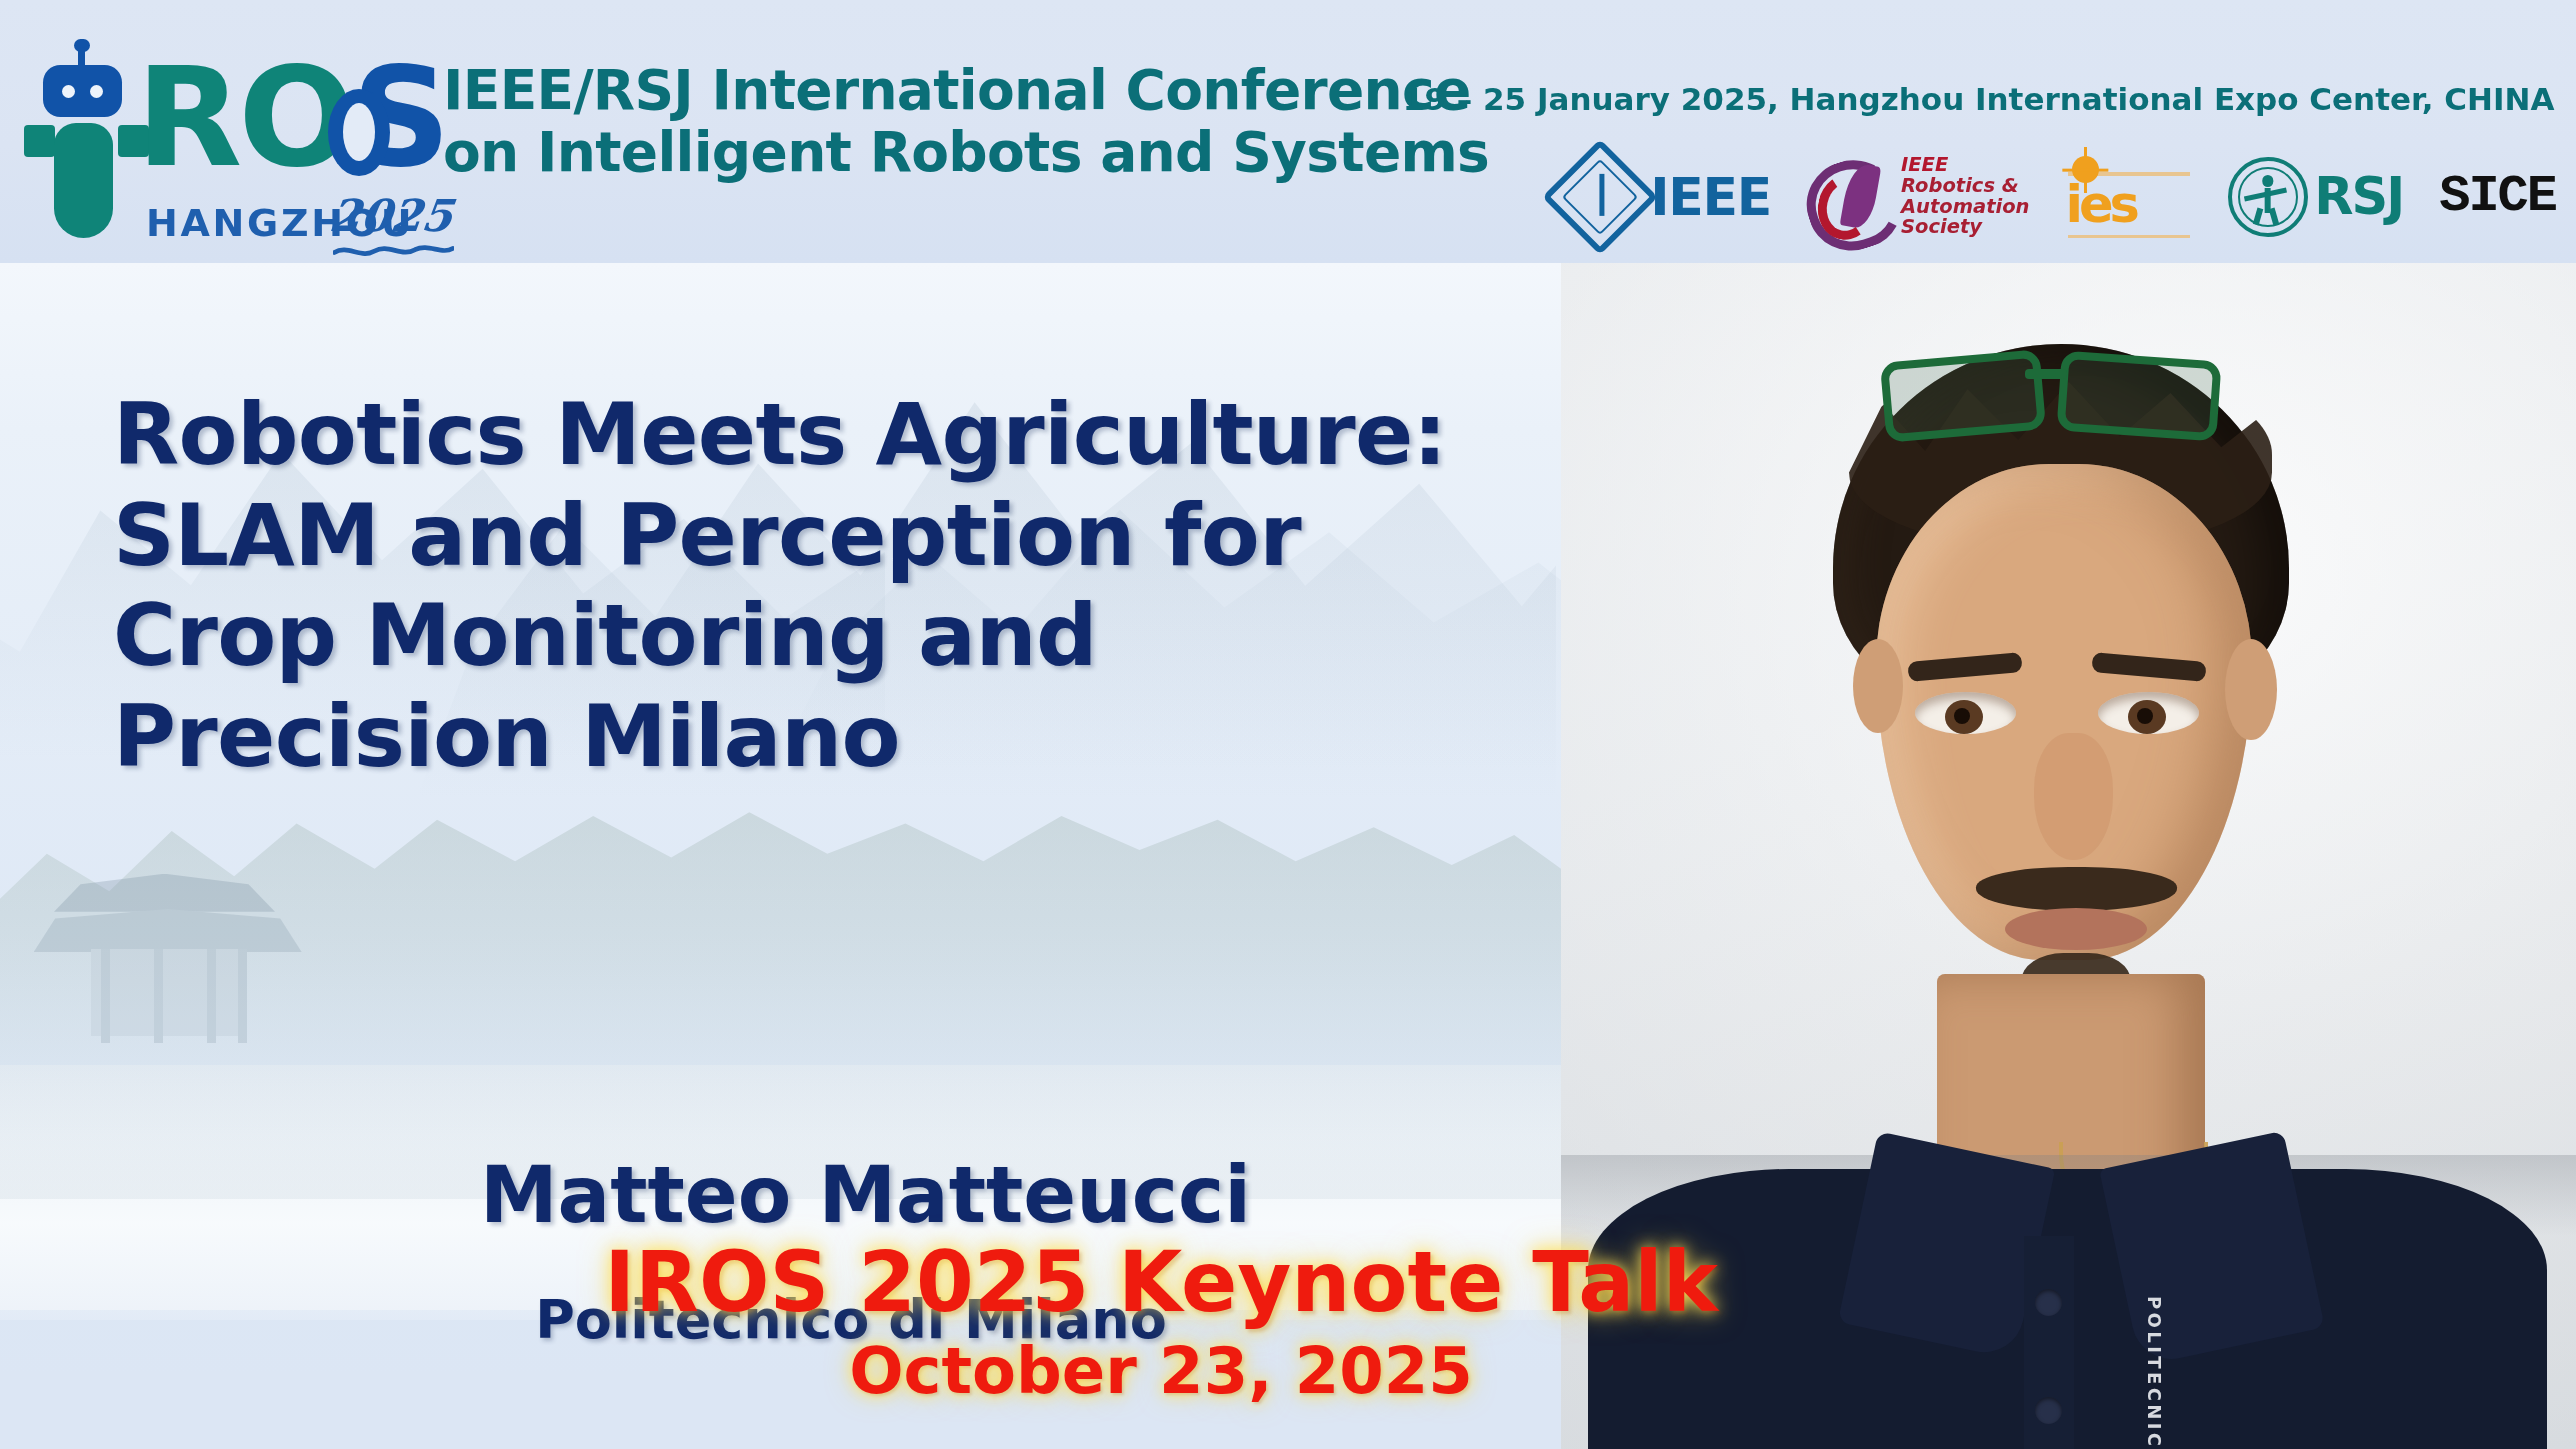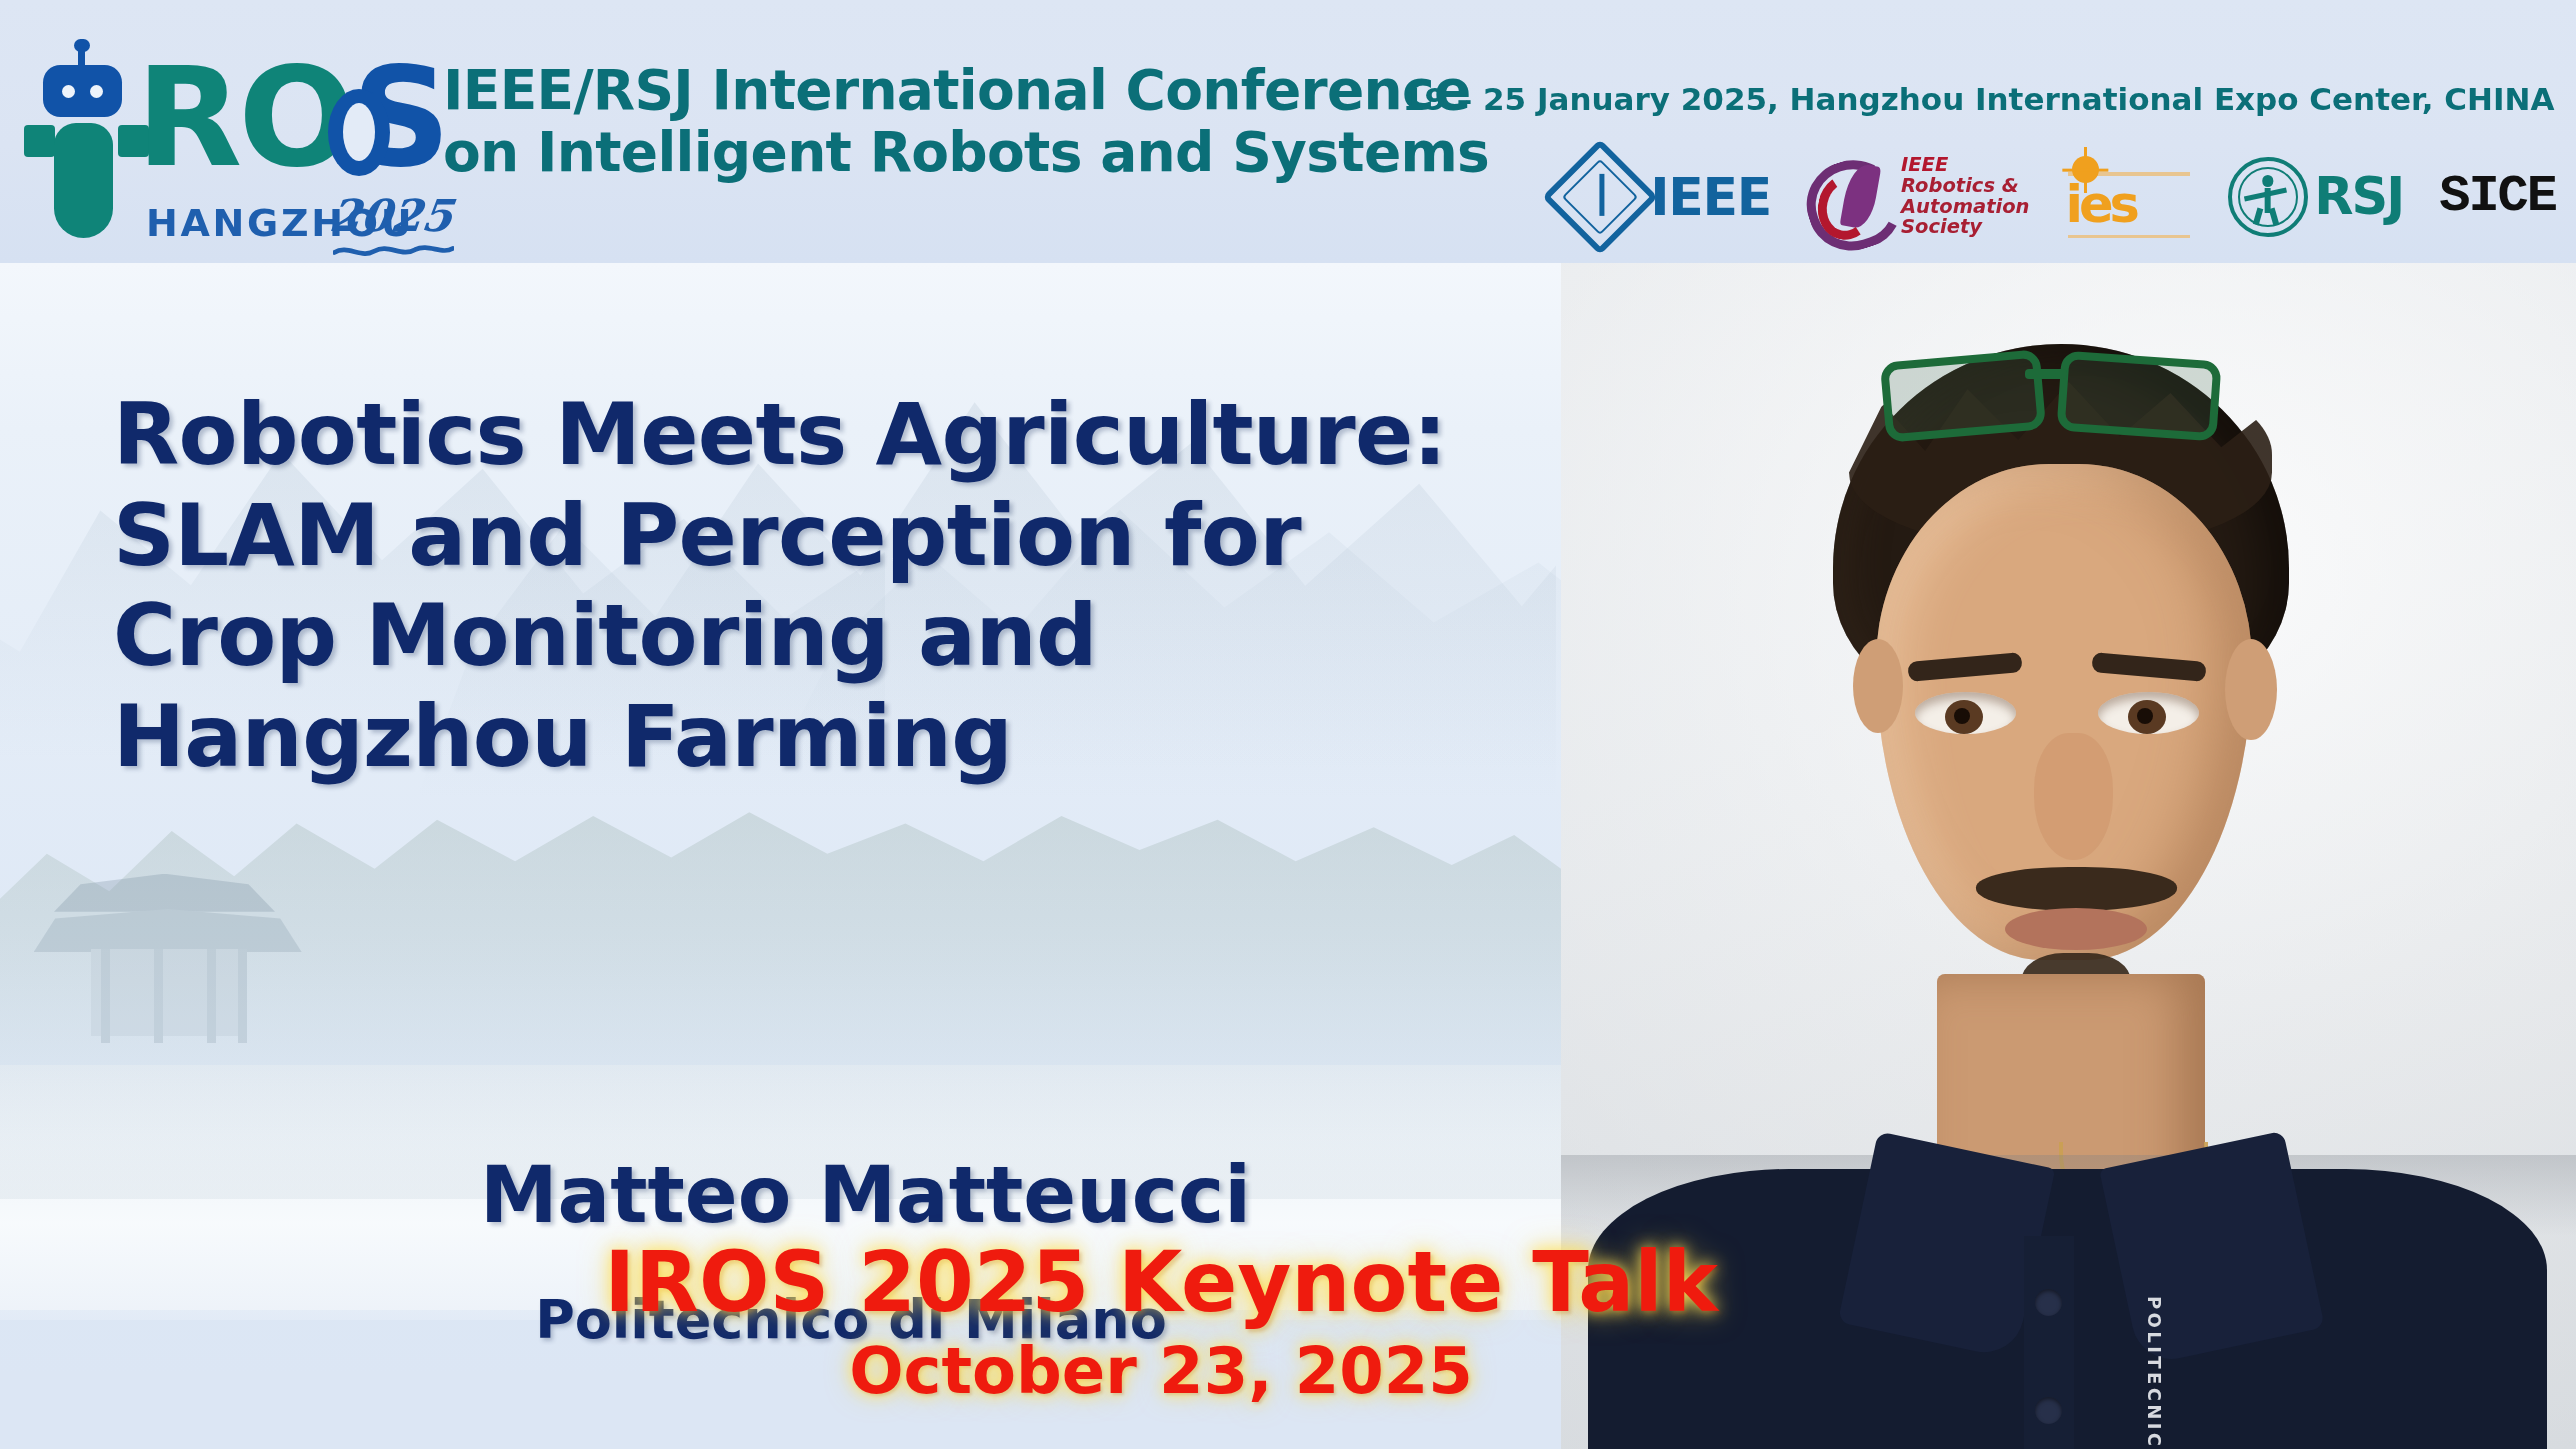--- a/index.html
+++ b/index.html
@@ -340,21 +340,21 @@
 
     <div id="lake"></div>
     <div id="lake-reflect"></div>
 
     <div id="bottom-band"></div>
 
     <div id="talk-title">
       <span class="tl">Robotics Meets Agriculture:</span>
       <span class="tl">SLAM and Perception for</span>
       <span class="tl">Crop Monitoring and</span>
-      <span class="tl">Hangzhou Farming</span>
+      <span class="tl">Precision Milano</span>
     </div>
 
     <div id="speaker-name">Matteo Matteucci</div>
     <div id="speaker-affil">Politecnico di Milano</div>
 
   </div>
 
   <div id="keynote-line">IROS 2025 Keynote Talk</div>
   <div id="keynote-date">October 23, 2025</div>
 

